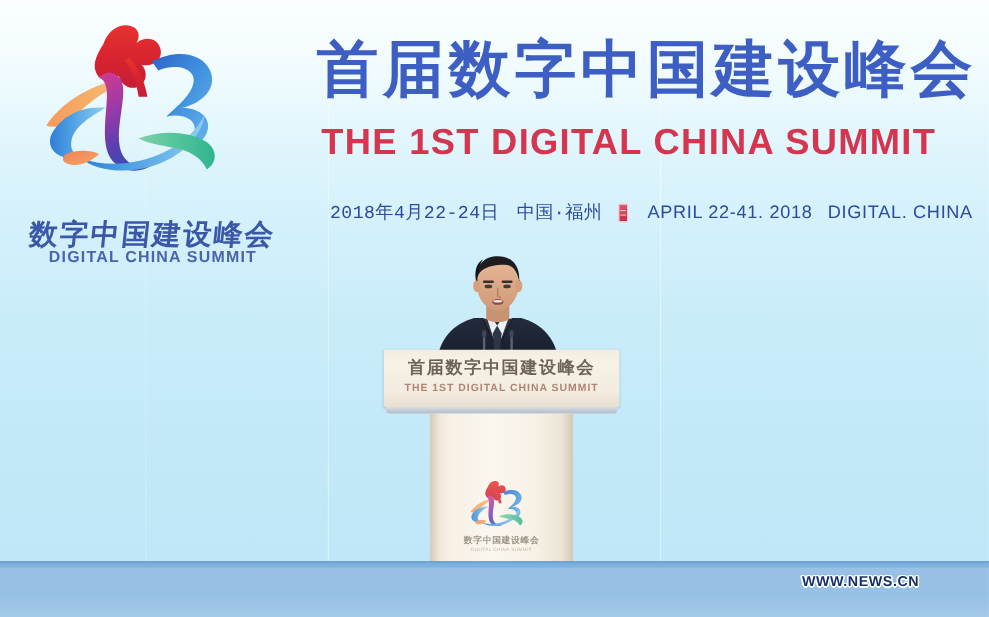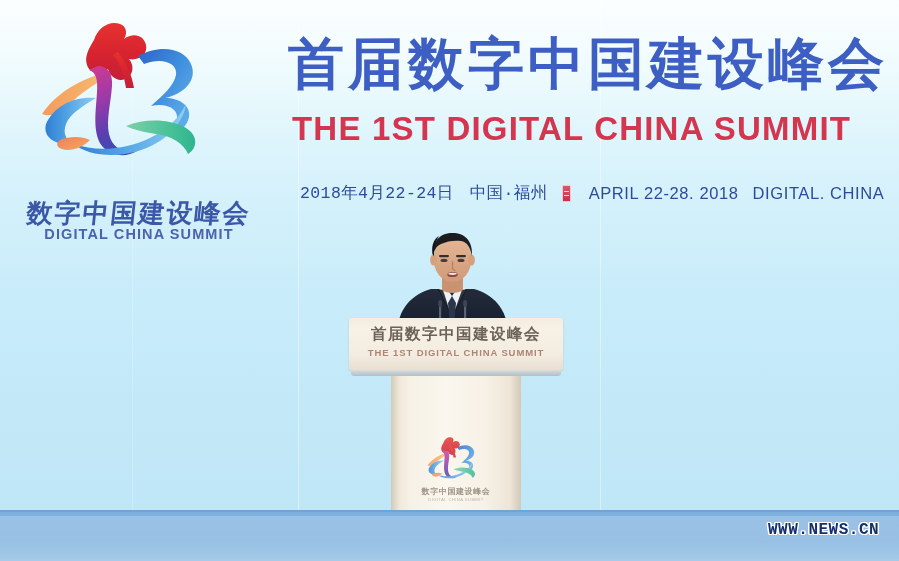--- a/index.html
+++ b/index.html
@@ -193,24 +193,24 @@
 
   .podium-base {
     position:absolute; left:6px; top:209px; width:202px; height:17px;
     background:linear-gradient(180deg,#f7f2e7 0%,#f3ecdf 40%,#e2dacb 80%,#cfc8ba 100%);
     border-radius:8px/6px;
     box-shadow:0 2px 3px rgba(70,90,115,.25);
   }
 
   
   #watermark {
-    position:absolute; left:768px; top:521px;
-    font-family:Liberation Mono, monospace;
-    font-weight:bold;
-    font-size:16px;
+    position:absolute; left:729px; top:521px;
+    font-family:Liberation Sans, sans-serif;
+    font-weight:bold;
+    font-size:13px;
     letter-spacing:.5px;
     color:#16306e;
     text-shadow:
       -1px -1px 0 #fff, 1px -1px 0 #fff,
       -1px  1px 0 #fff, 1px  1px 0 #fff,
        0   -1.4px 0 #fff, 0 1.4px 0 #fff,
       -1.4px 0 0 #fff, 1.4px 0 0 #fff;
     white-space:nowrap;
   }
 </style>
@@ -298,21 +298,21 @@
   <div id="headline-cn">首届数字中国建设峰会</div>
   <div id="headline-en">THE 1ST DIGITAL CHINA SUMMIT</div>
 
   <div id="date-row">
     <span class="cn">2018年4月22-24日</span>
     <span class="sp1"></span>
     <span class="cn">中国·福州</span>
     <span class="sp2"></span>
     <span class="seal"></span>
     <span class="sp3"></span>
-    <span class="en">APRIL 22-28. 2018</span>
+    <span class="en">APRIL 22-41. 2018</span>
     <span class="sp2"></span>
     <span class="en">DIGITAL. CHINA</span>
   </div>
 
   <svg id="speaker" viewBox="0 0 155 105">
     <defs>
       <linearGradient id="suit" x1="0" y1="0" x2="0" y2="1">
         <stop offset="0%" stop-color="#242c3b"></stop>
         <stop offset="60%" stop-color="#1a2130"></stop>
         <stop offset="100%" stop-color="#141a27"></stop>

